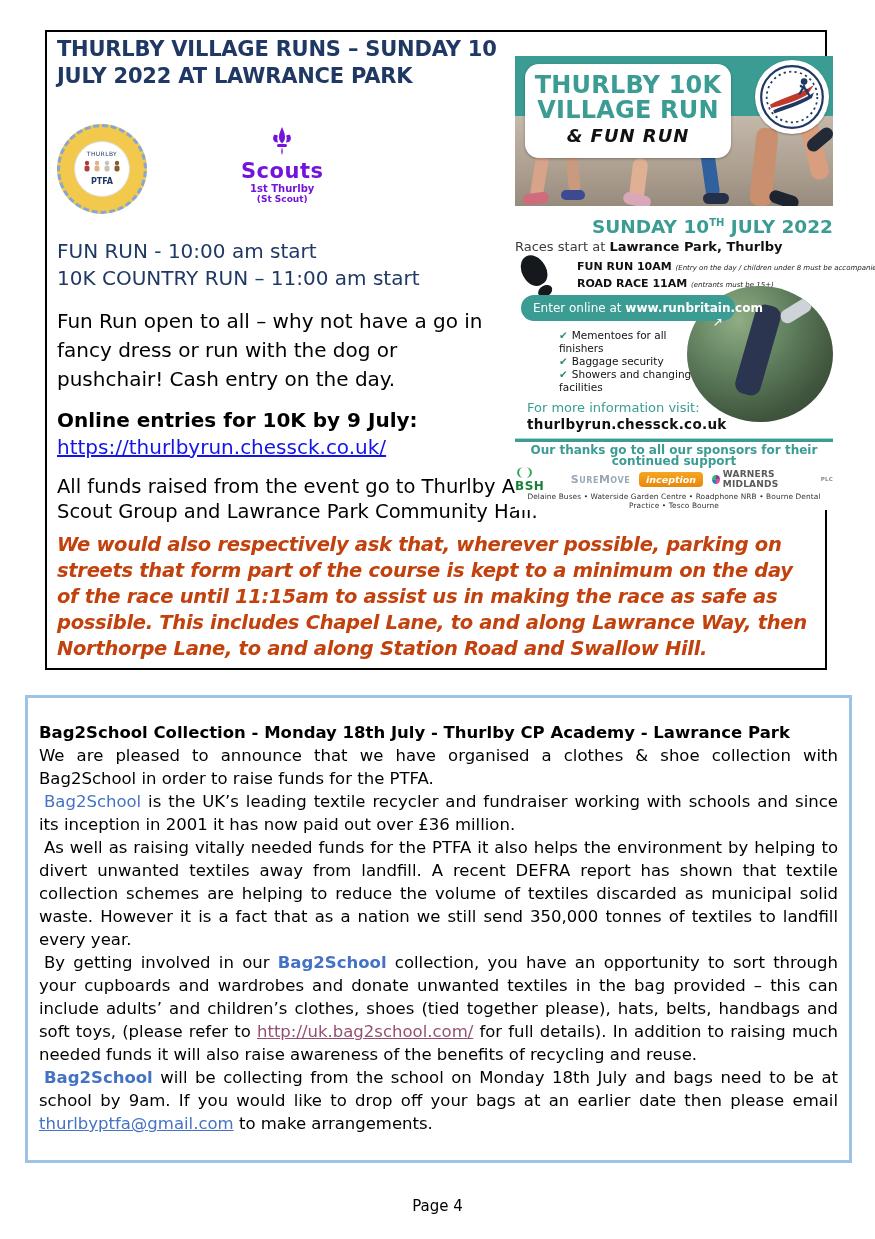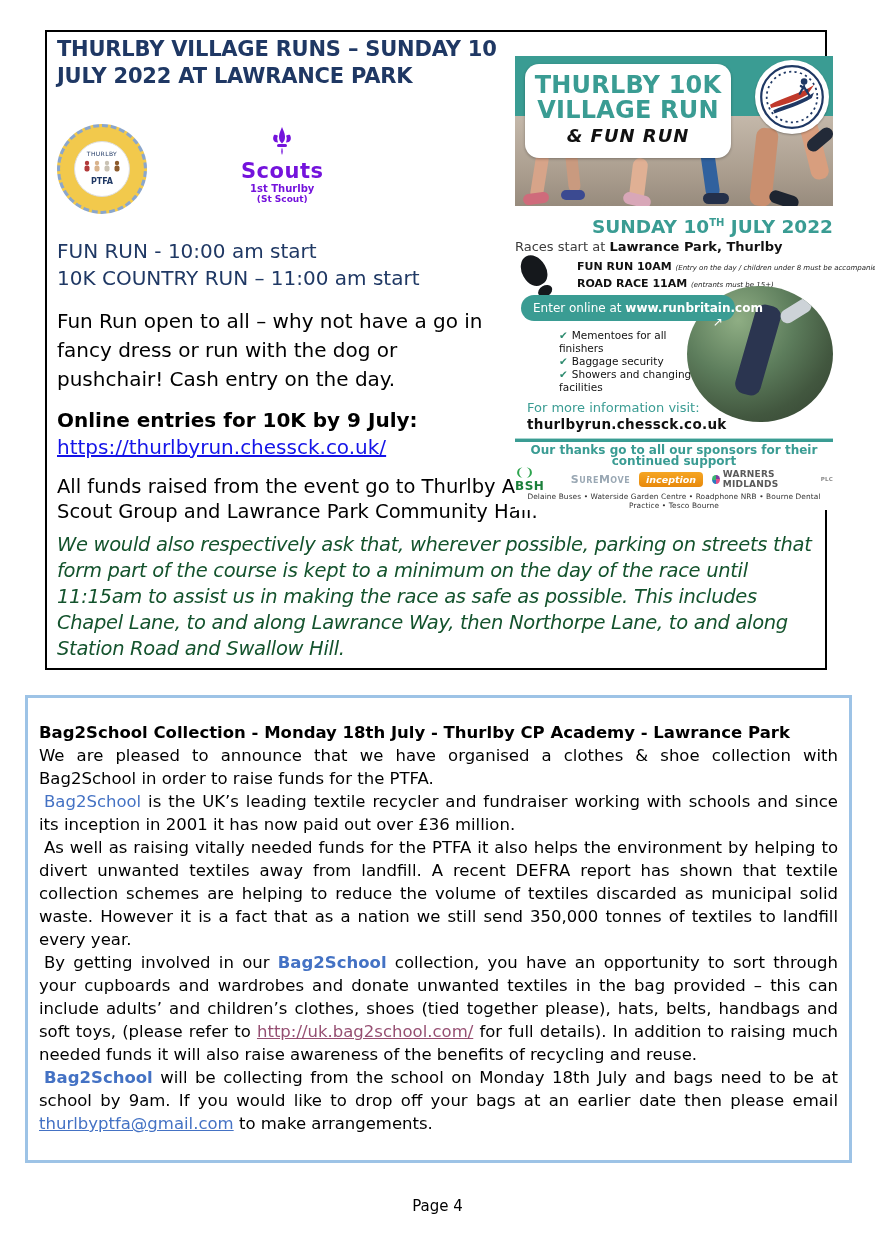--- a/index.html
+++ b/index.html
@@ -30,22 +30,22 @@
   .scouts-sub2 { font-size:9px; font-weight:bold; }
 
   .times { margin-top:22px; color:#1F3864; font-size:20px; line-height:27px; }
   .para1 { margin-top:15px; font-size:20px; line-height:29px; color:#000; }
   .entries-label { margin-top:14px; font-size:20px; font-weight:bold; color:#000; }
   .entries-url { display:inline-block; margin-top:3px; font-size:20px; color:#1414E8;
                  text-decoration:underline; cursor:pointer; }
 
   .top-spacer { height:442px; }
   .funds-para { margin:0 10px; font-size:19.5px; line-height:25px; color:#000; }
-  .parking-para { margin:8px 10px 0; font-size:19.5px; line-height:26px; font-weight:normal;
-                  font-style:italic; letter-spacing:-0.3px; color:#14532d; }
+  .parking-para { margin:8px 10px 0; font-size:19.5px; line-height:26px; font-weight:bold;
+                  font-style:italic; letter-spacing:-0.3px; color:#c2410c; }
 
   
   .poster { position:absolute; left:468px; top:24px; width:318px; background:#fff; }
   .hero { position:relative; width:318px; height:150px; overflow:hidden;
           background:linear-gradient(180deg,#3A9C93 0,#3A9C93 60px,#c4b8aa 60px,#a99c8d 120px,#978b7d 150px); }
   .hero .leg { position:absolute; border-radius:8px; }
   .l1 { left:18px; bottom:6px; width:13px; height:48px; background:#d7a489; transform:rotate(9deg); }
   .s1 { left:8px;  bottom:2px; width:26px; height:11px; background:#cf6b7b; border-radius:6px; transform:rotate(-8deg); }
   .l2 { left:52px; bottom:14px; width:12px; height:40px; background:#c99a7f; transform:rotate(-6deg); }
   .s2 { left:46px; bottom:6px; width:24px; height:10px; background:#3b4a91; border-radius:6px; }

